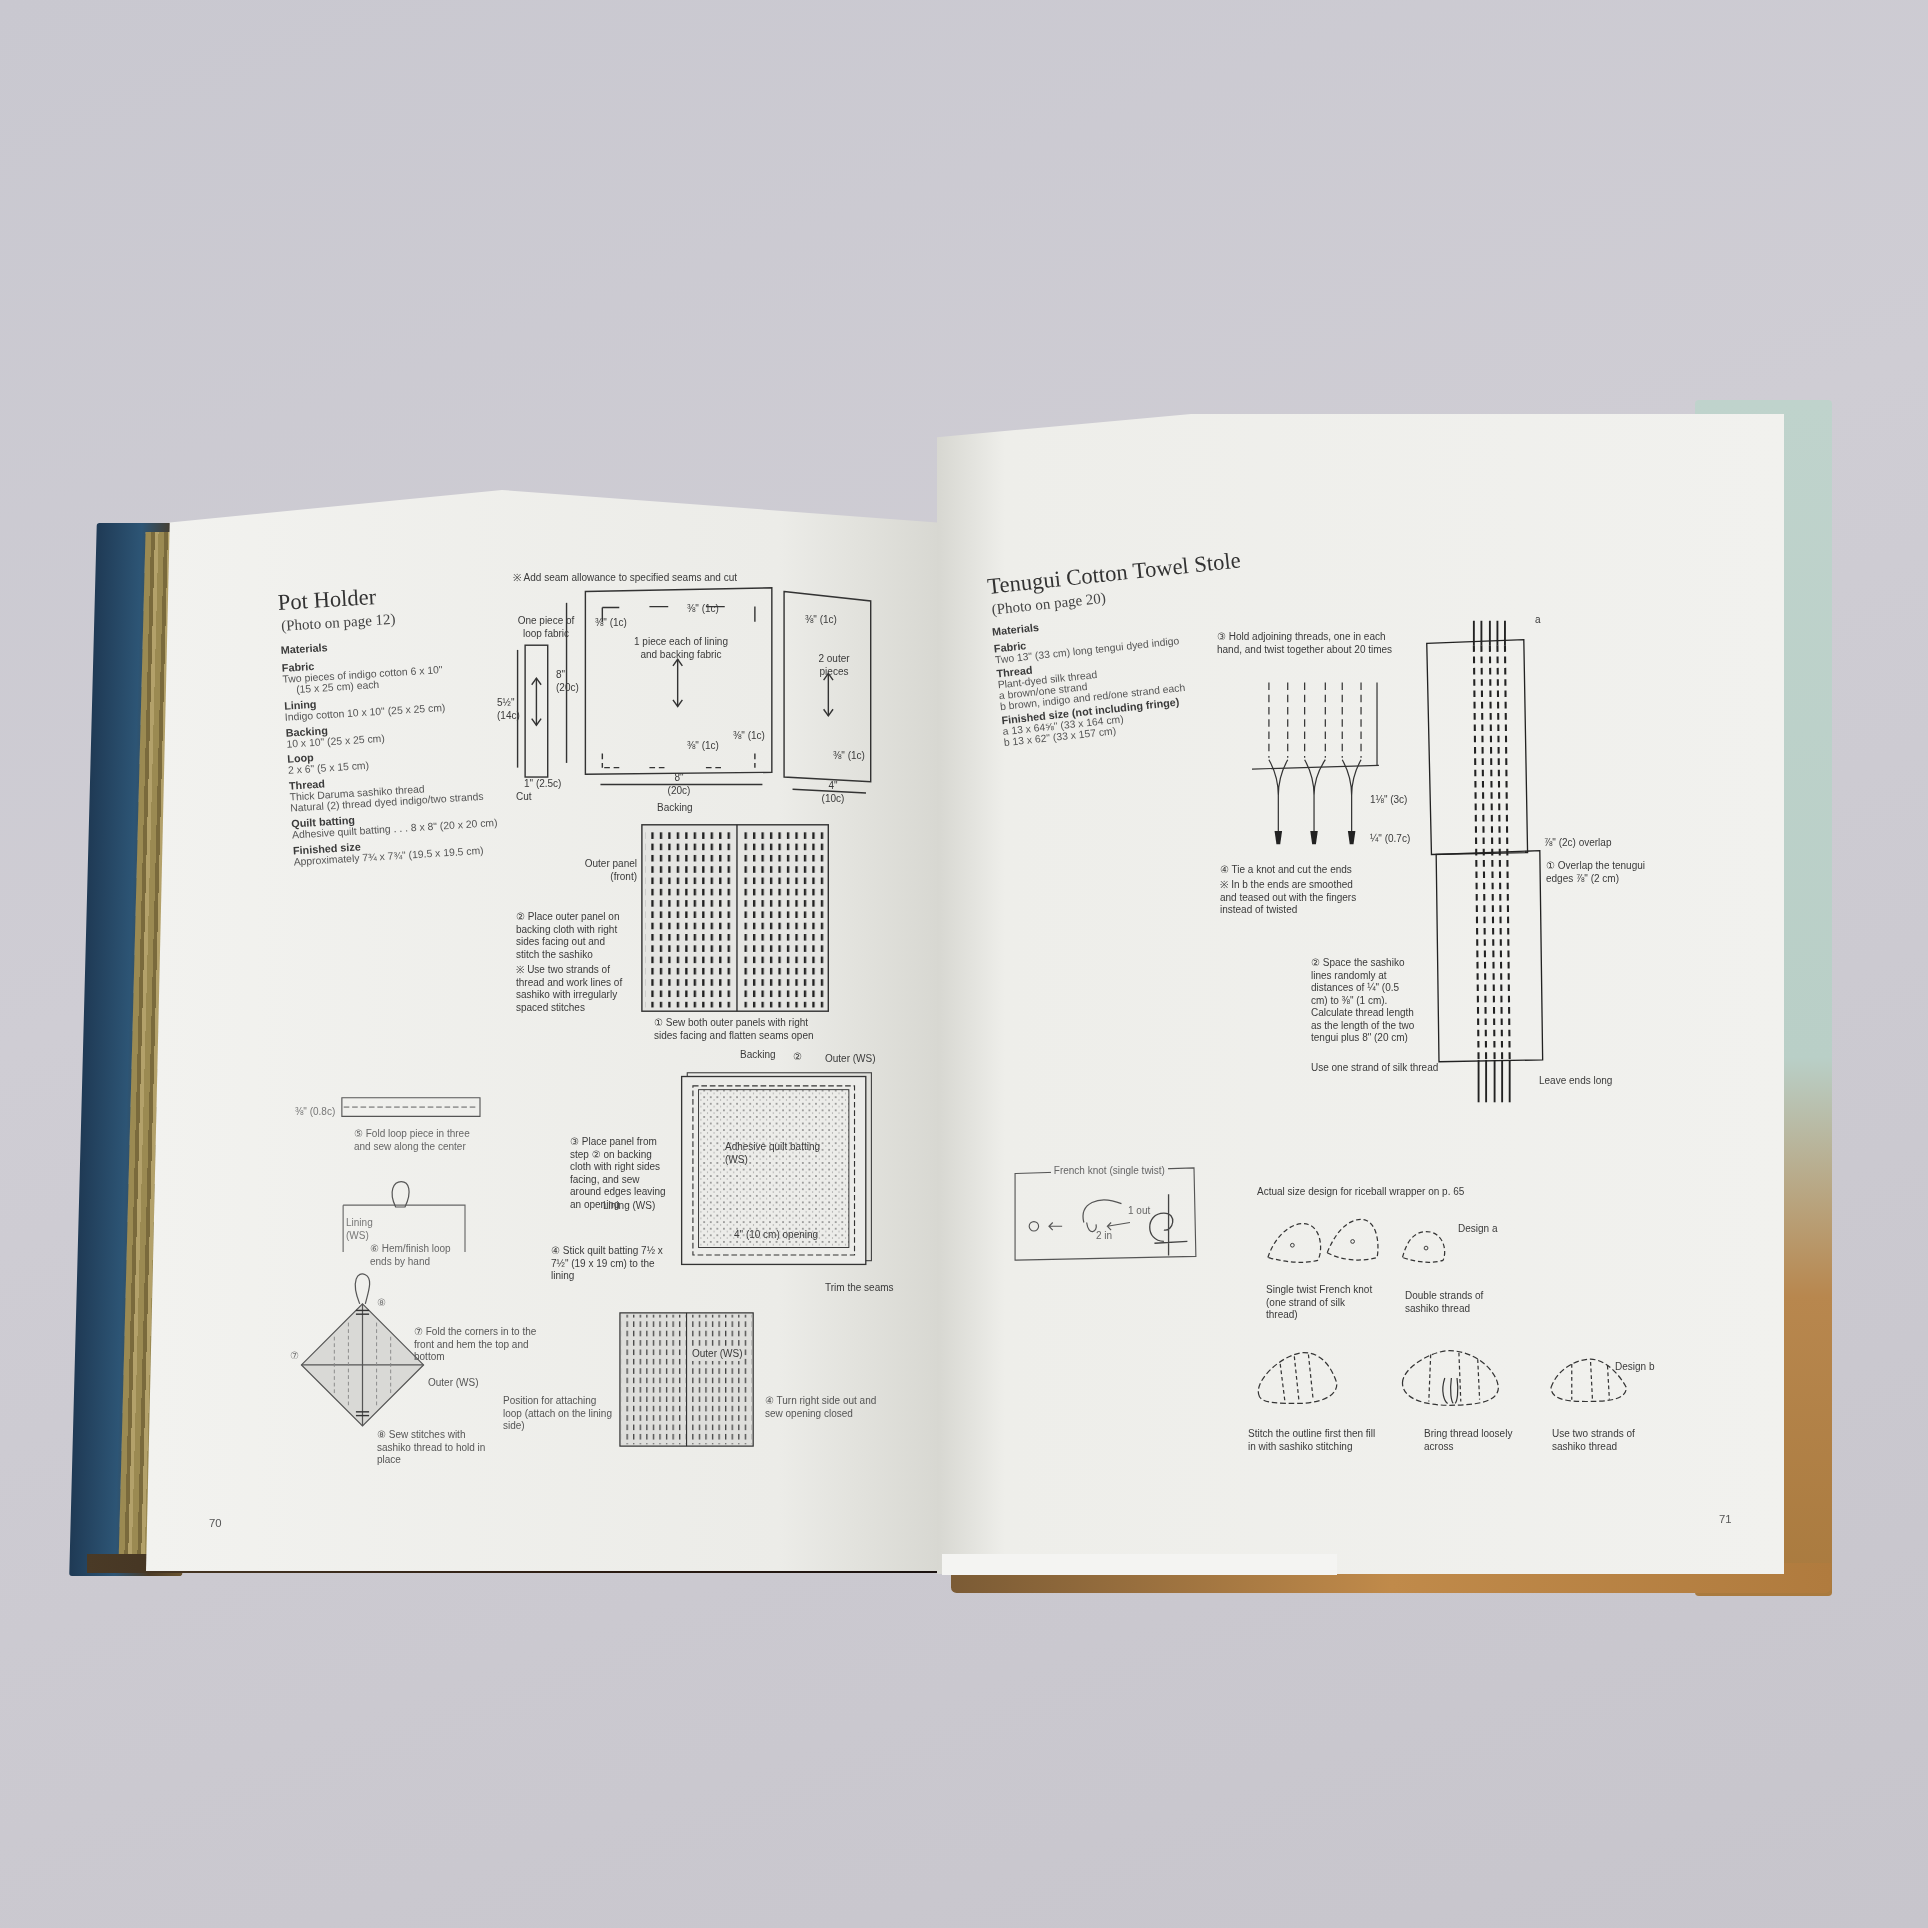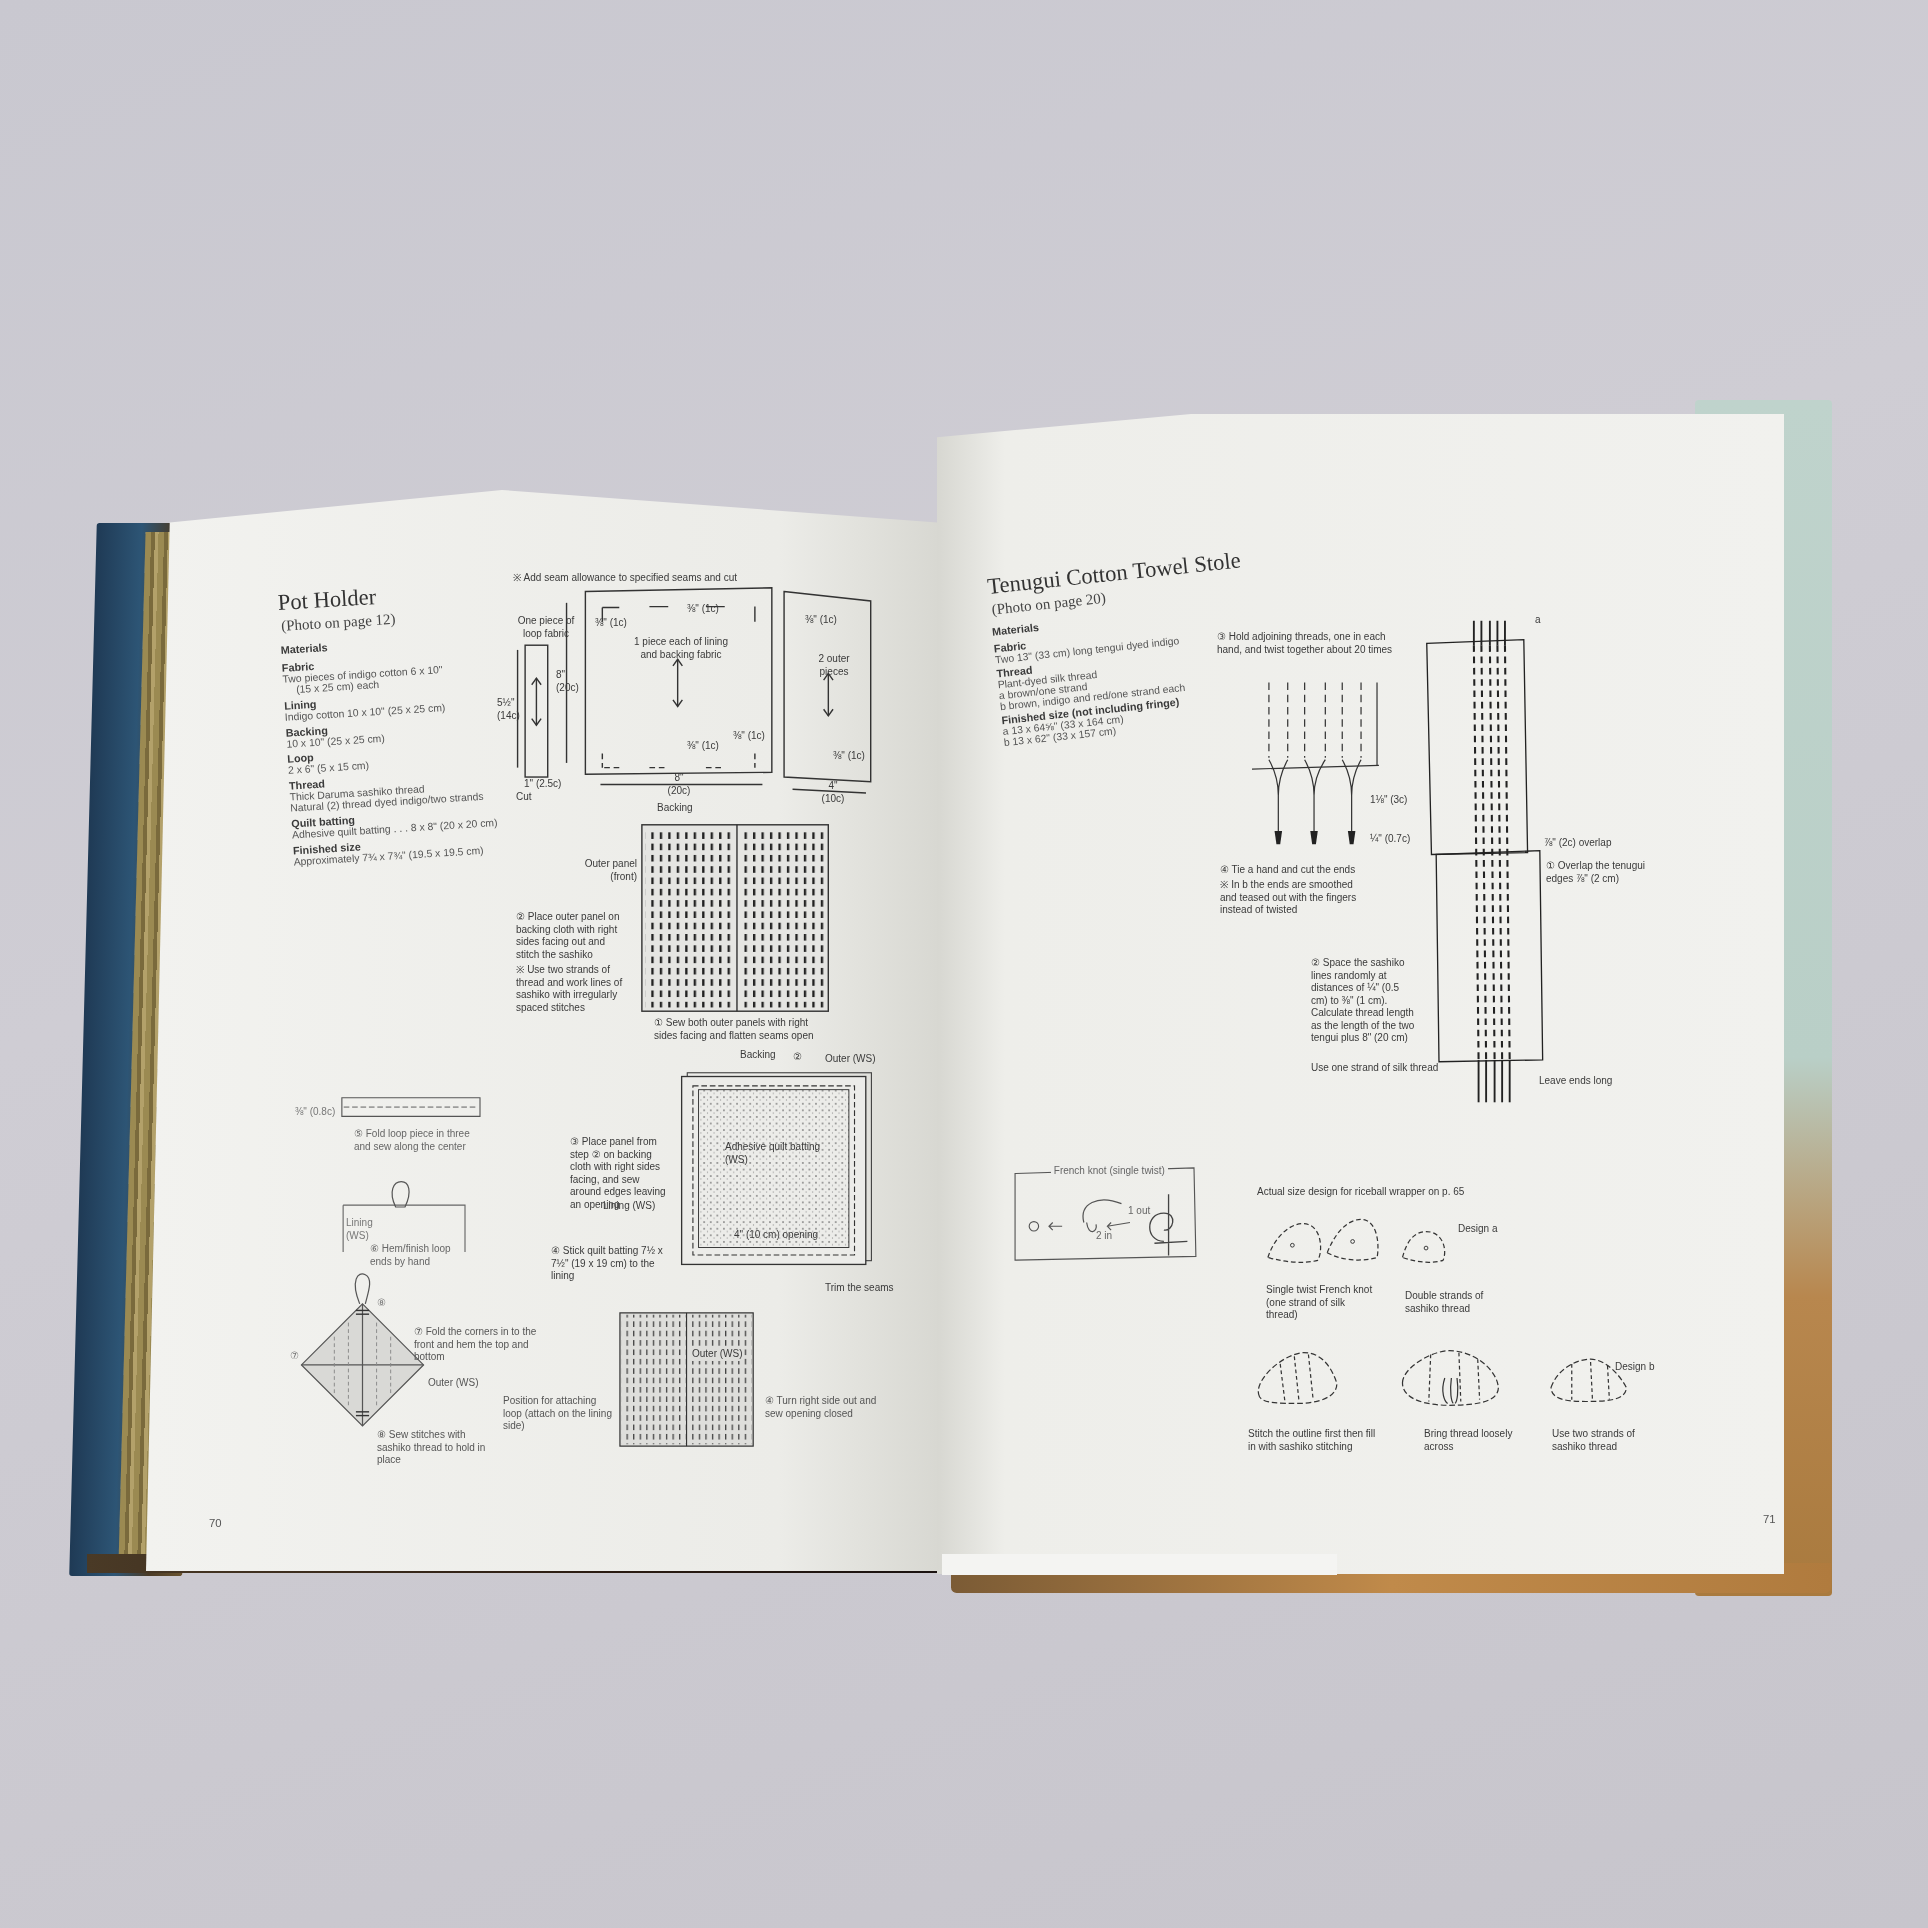--- a/index.html
+++ b/index.html
@@ -297,21 +297,21 @@
     <path d="M96 92 Q106 110 106 130 T106 170 M116 92 Q106 110 106 130 T106 170"></path>
   </g>
   <g fill="#222">
       <path d="M24 168 L32 168 L30 182 L26 182 Z"></path>
       <path d="M62 168 L70 168 L68 182 L64 182 Z"></path>
       <path d="M102 168 L110 168 L108 182 L104 182 Z"></path>
     </g>
 </svg>
 <div class="t cap" style="left:1370px; top:794px; white-space:nowrap;">1⅛" (3c)</div>
 <div class="t cap" style="left:1370px; top:833px; white-space:nowrap;">¼" (0.7c)</div>
-<div class="t cap" style="left:1220px; top:864px; white-space:nowrap;">④ Tie a hand and cut the ends</div>
+<div class="t cap" style="left:1220px; top:864px; white-space:nowrap;">④ Tie a knot and cut the ends</div>
 <div class="t cap" style="left:1220px; top:879px; width:141px;">※ In b the ends are smoothed and teased out with the fingers instead of twisted</div>
 
 <div class="t cap" style="left:1535px; top:614px;">a</div>
 <svg style="left:1422px; top:617px;" width="132" height="490" viewBox="0 0 140 520">
   <g stroke="#222" stroke-width="1.4" fill="none">
     <path d="M5 28 L108 24 L112 250 L10 252 Z"></path>
     <path d="M15 252 L125 248 L128 470 L18 472 Z"></path>
     <g stroke-width="2.2" stroke-dasharray="7 5">
       <line x1="55" y1="30" x2="60" y2="470"></line>
         <line x1="63" y1="30" x2="68" y2="470"></line>
@@ -383,14 +383,14 @@
         <line x1="360" y1="18" x2="362" y2="58"></line>
         <line x1="378" y1="22" x2="380" y2="58"></line>
       </g>
     <path d="M205 35 C200 50, 205 60, 208 62 M212 35 C210 50, 212 60, 214 62 M218 35 C220 50, 218 60, 216 62"></path>
   </g>
 </svg>
 <div class="t cap" style="left:1248px; top:1428px; width:132px;">Stitch the outline first then fill in with sashiko stitching</div>
 <div class="t cap" style="left:1424px; top:1428px; width:94px;">Bring thread loosely across</div>
 <div class="t cap" style="left:1552px; top:1428px; width:94px;">Use two strands of sashiko thread</div>
 
-<div class="t pgnum" style="left:1719px; top:1512px;margin-left:44px;">71</div>
+<div class="t pgnum" style="left:1719px; top:1512px;">71</div>
 
 
 </body></html>

